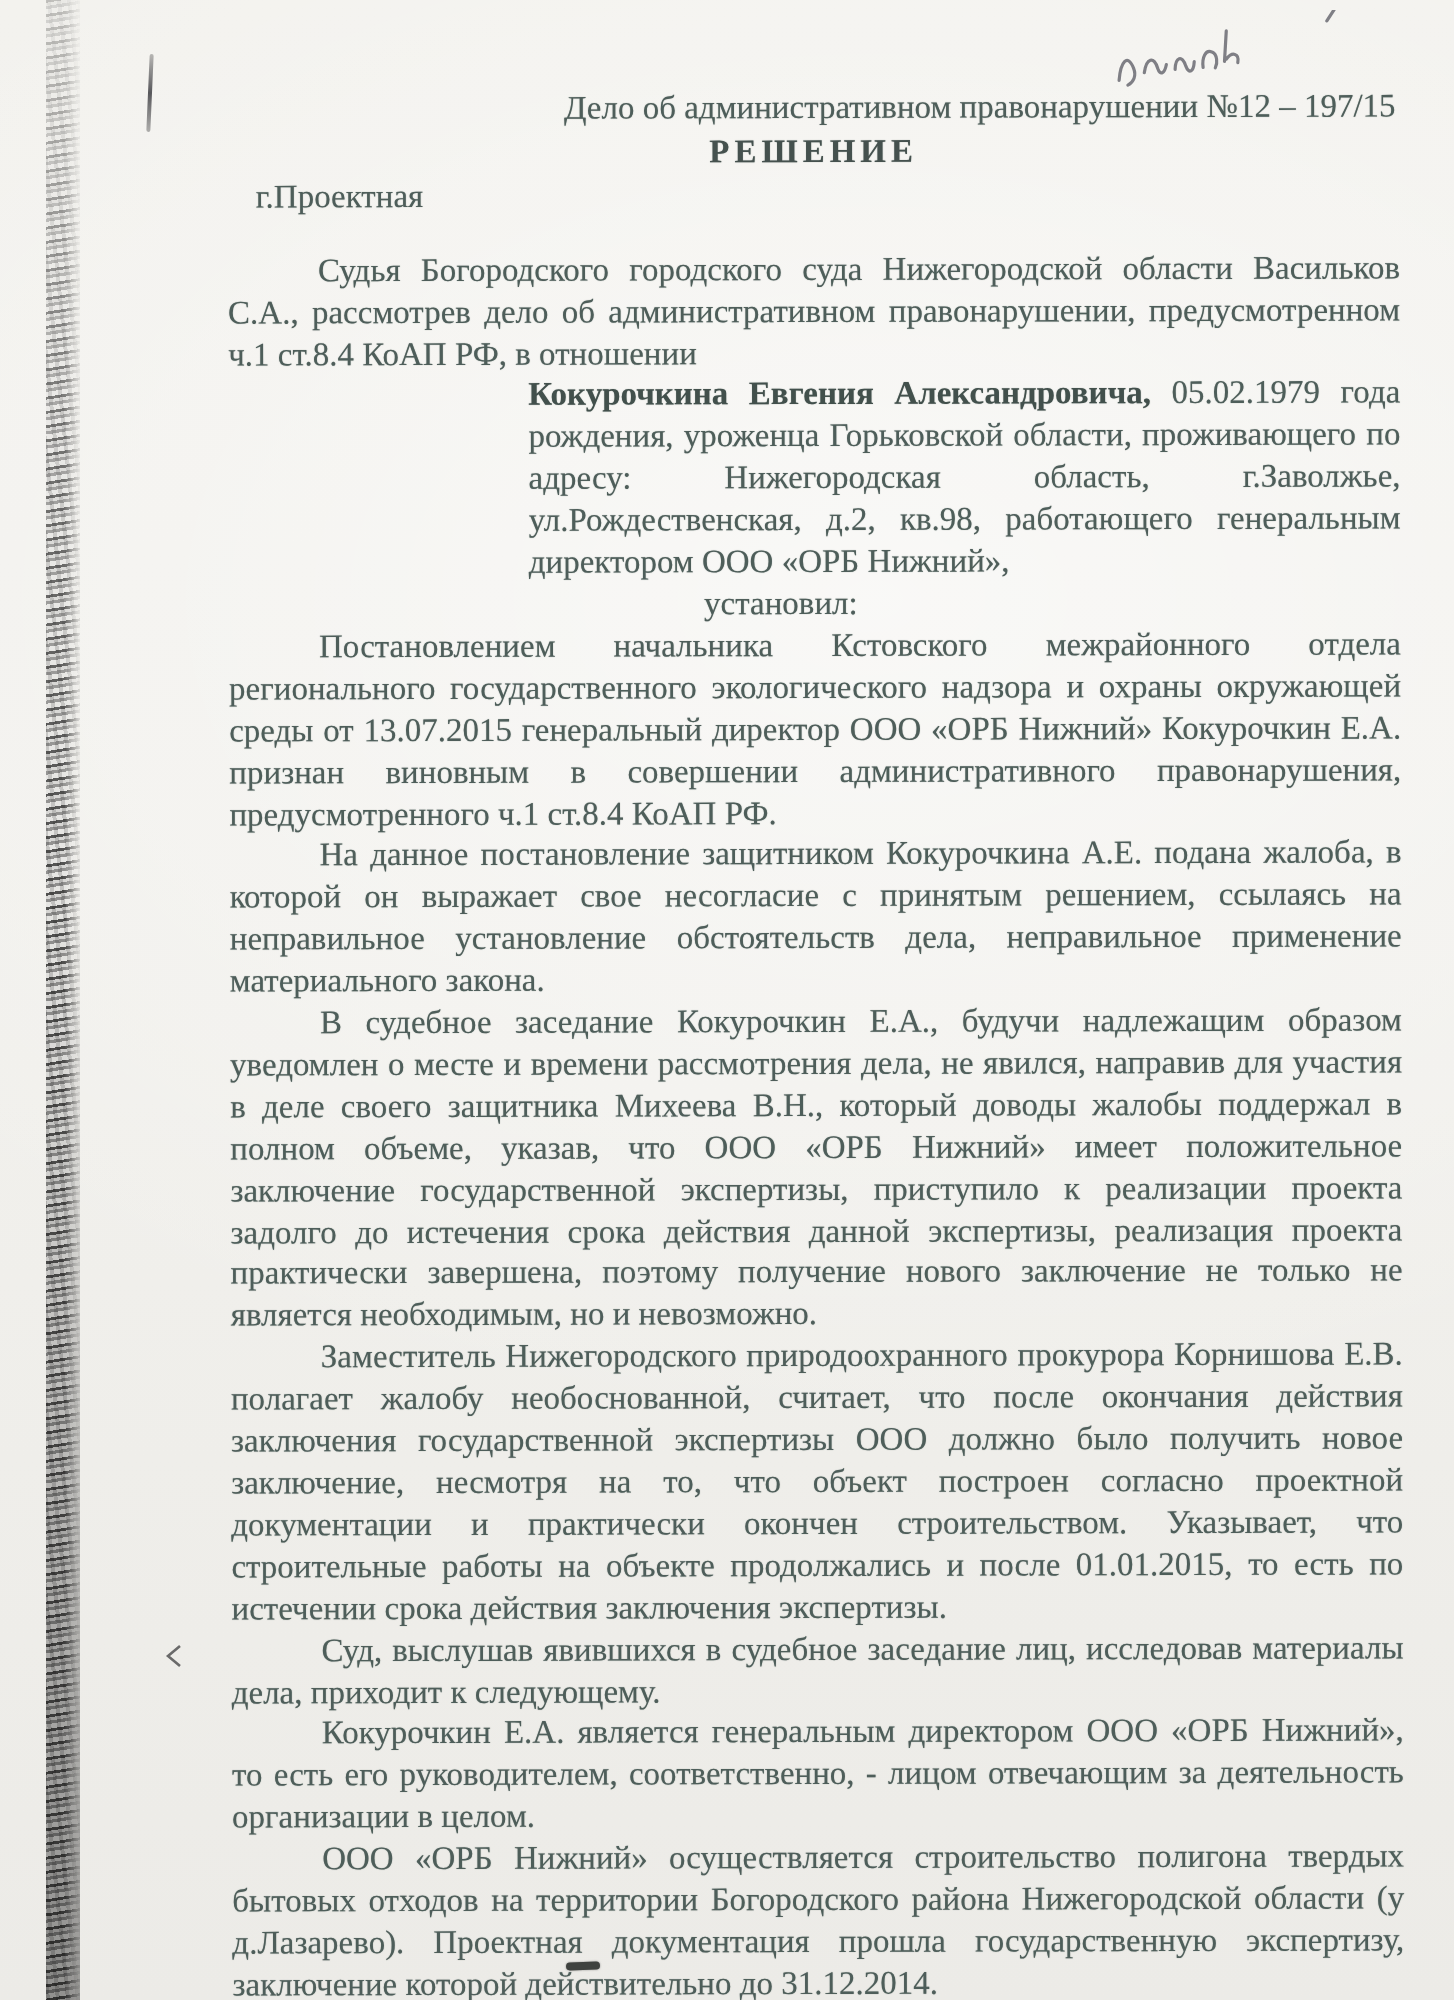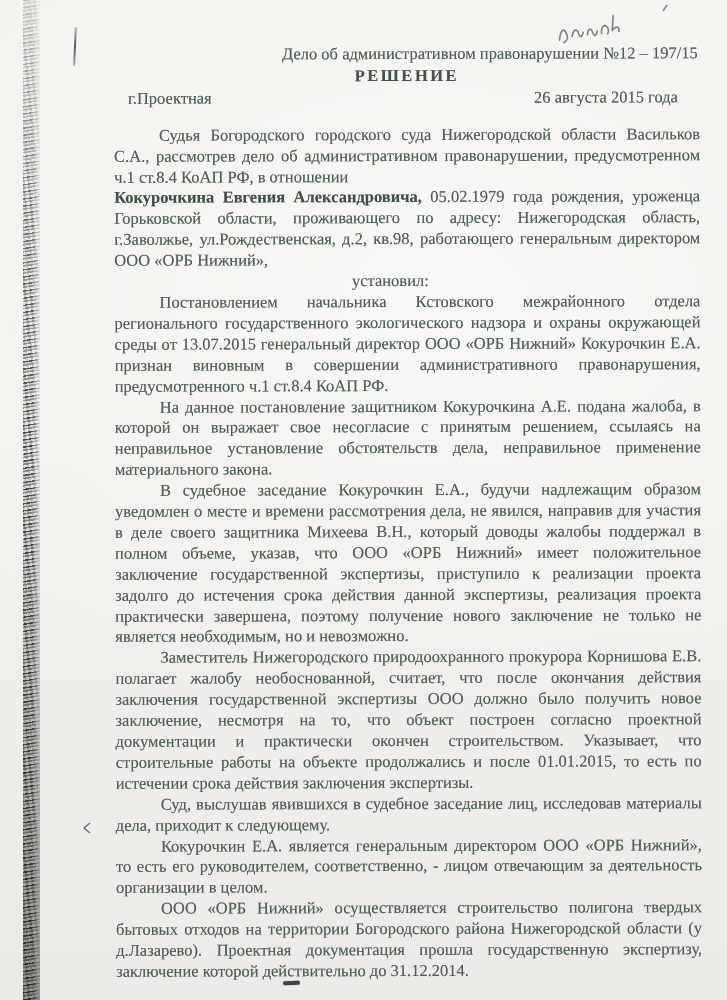--- a/index.html
+++ b/index.html
@@ -118,20 +118,21 @@
   }
   .para {
     margin: 0;
     text-align: justify;
     text-indent: 45px;
   }
   .intro-para {
     margin-top: 16px;
   }
   .defendant-block {
+    margin-left: 150px;
     text-align: justify;
   }
   .defendant-block .bold-name {
     font-weight: 700;
     color: #42504c;
   }
   .ustanovil-line {
     text-align: center;
     margin-right: 34px;
   }
@@ -159,21 +160,20 @@
   <div class="bottom-dash"></div>
 
   <div class="content">
 
     <div class="case-line">Дело об административном правонарушении №12 – 197/15</div>
 
     <div class="doc-title">РЕШЕНИЕ</div>
 
     <div class="city-date-row">
       <span>г.Проектная</span>
-      <span>26 августа 2015 года</span>
     </div>
 
     <p class="para intro-para">Судья Богородского городского суда Нижегородской области Васильков С.А., рассмотрев дело об административном правонарушении, предусмотренном ч.1 ст.8.4 КоАП РФ, в отношении</p>
 
     <div class="defendant-block">
       <span class="bold-name">Кокурочкина Евгения Александровича,</span>
       <span> 05.02.1979 года рождения, уроженца Горьковской области, проживающего по адресу: Нижегородская область, г.Заволжье, ул.Рождественская, д.2, кв.98, работающего генеральным директором ООО «ОРБ Нижний»,</span>
     </div>
 
     <div class="ustanovil-line">установил:</div>

